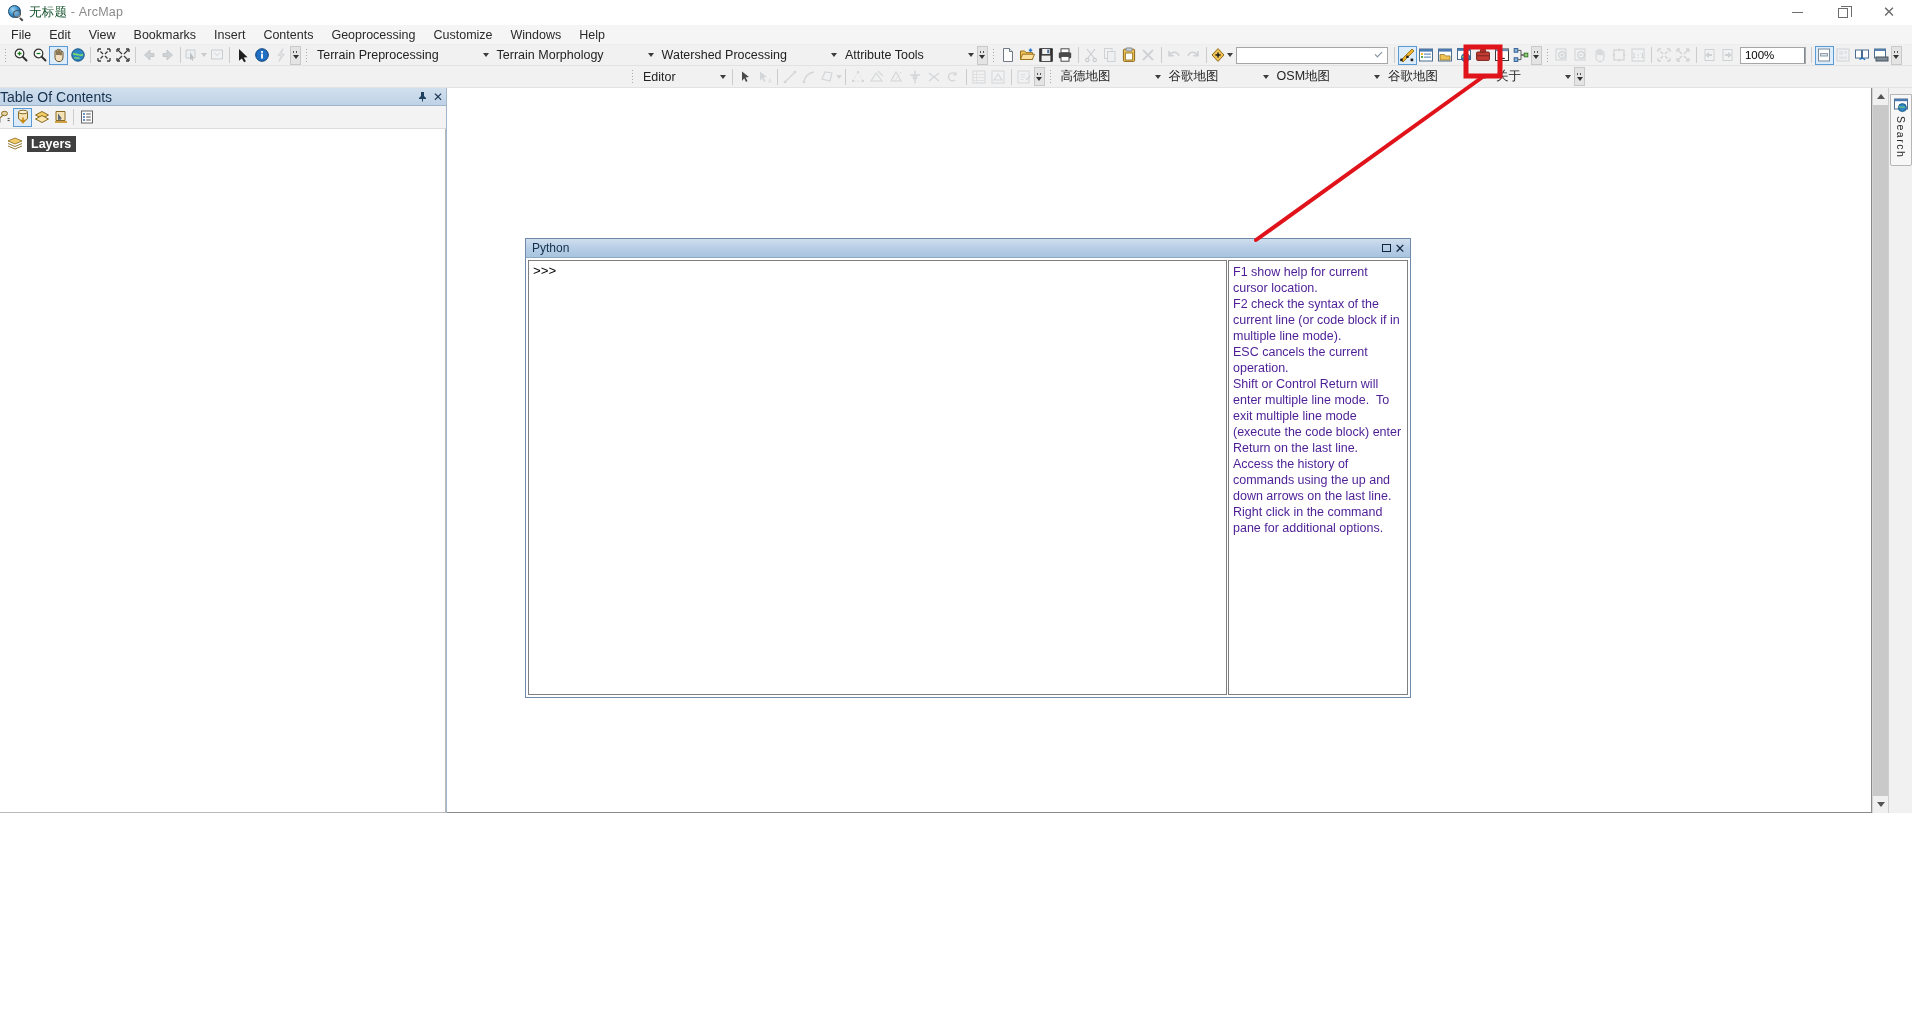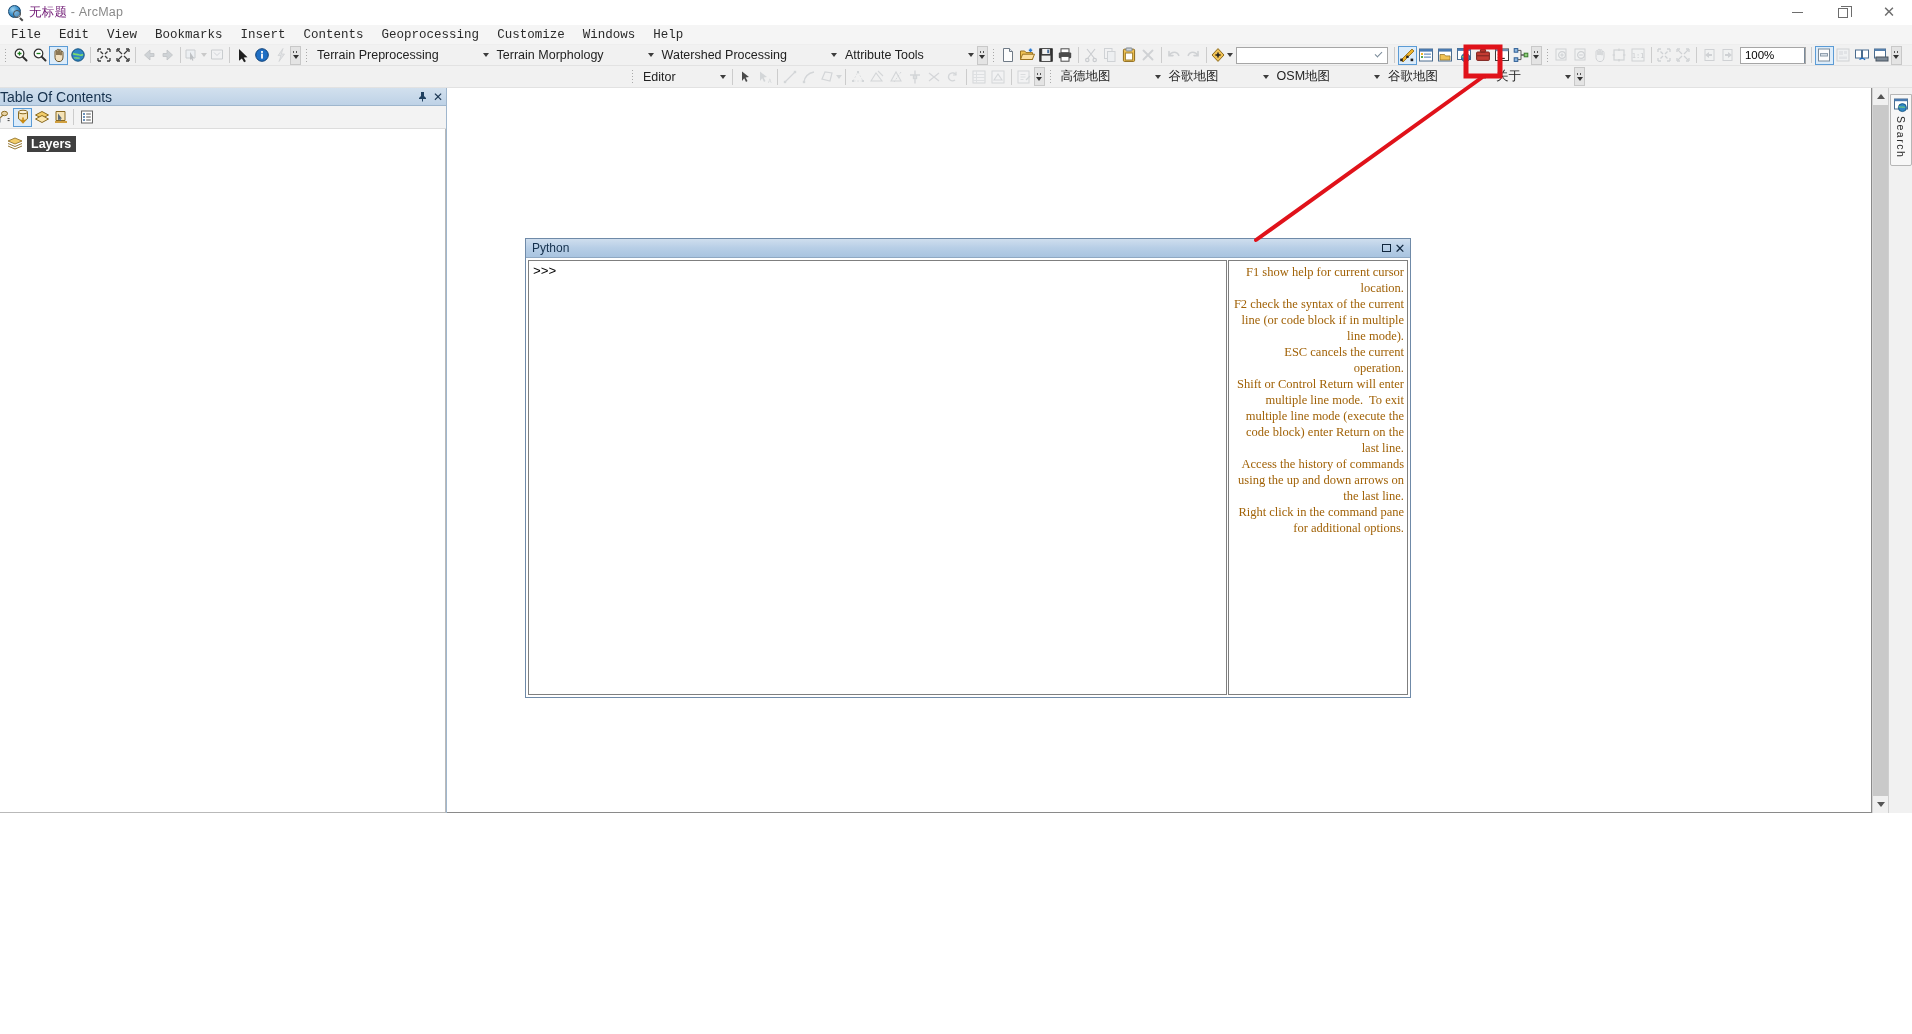--- a/index.html
+++ b/index.html
@@ -42,21 +42,21 @@
   #app-icon .mag-handle {
     position: absolute; left: 13px; top: 13px;
     width: 4px; height: 1.8px; background: #4a4a4a;
     transform: rotate(45deg); transform-origin: left center;
   }
   #title-text {
     font-size: 12.5px;
     color: #8a8a8a;
     letter-spacing: 0.2px;
   }
-  #title-text .doc { color: #701a75; }
+  #title-text .doc { color: #14532d; }
   #win-controls {
     position: absolute; right: 0; top: 0;
     height: 25px; display: flex;
   }
   #win-controls .wbtn {
     width: 46px; height: 25px;
     display: flex; align-items: center; justify-content: center;
     color: #6d6d6d; font-size: 12px;
   }
   .gl-min { display:block; width: 11px; height: 1px; background: #6d6d6d; }
@@ -72,21 +72,20 @@
     align-items: center;
     padding-left: 2px;
     border-bottom: 1px solid #eeeeee;
   }
   .menu-item {
     padding: 2px 9px;
     font-size: 12.5px;
     color: #2a2a2a;
     cursor: default;
     white-space: nowrap;
-    font-family: Liberation Mono, monospace;
   }
 
   
   .toolbar-row {
     background: #f1f1f1;
     display: flex;
     align-items: center;
     height: 21px;
     border-bottom: 1px solid #e2e2e2;
   }
@@ -312,27 +311,26 @@
     color: #000;
     padding: 3px 4px;
     white-space: pre;
     overflow: hidden;
     margin-right: 1px;
   }
   #py-help {
     width: 180px;
     background: #ffffff;
     border: 1px solid #7f7f7f;
-    font-family: Liberation Serif, serif;
+    font-family: Liberation Sans, sans-serif;
     font-size: 12.5px;
     line-height: 16px;
-    color: #a16207;
+    color: #4c1d95;
     padding: 3px 3px 3px 4px;
     overflow: hidden;
-    text-align: right;
   }
   #py-help p { margin: 0; white-space: pre-wrap; }
 
   
   #annot {
     position: absolute;
     left: 0; top: 0;
     width: 1912px; height: 1034px;
     pointer-events: none;
     z-index: 60;

